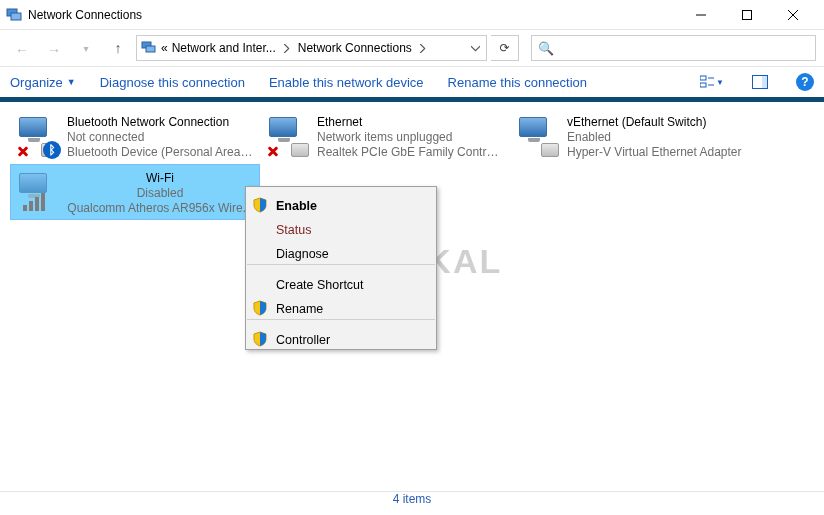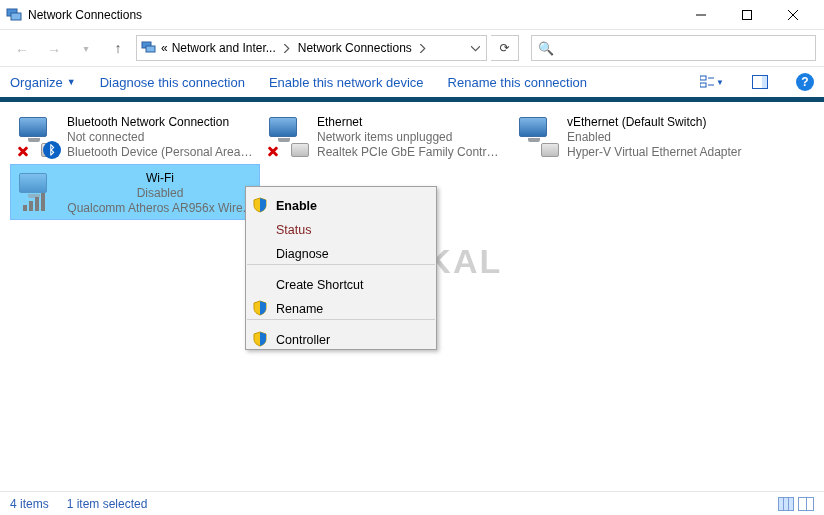--- a/index.html
+++ b/index.html
@@ -60,21 +60,21 @@
   .ctxmenu .mi.disabled { color:#7f1d1d; }
   .ctxmenu .mi.bold { font-weight:600; }
   .ctxmenu .sep { height:1px; background:#d0d0d0; margin:3px 1px; }
   .shield { position:absolute; left:6px; width:16px; height:16px; }
   .shield svg { width:16px; height:16px; display:block; }
 
   
   .watermark { position:absolute; left:322px; top:140px; font-size:34px; font-weight:700; letter-spacing:2px; color:#000; opacity:0.18; pointer-events:none; font-family:Arial, sans-serif; }
 
   
-  .status { position:absolute; left:0; bottom:0; height:24px; border-top:1px solid #e5e5e5; width:824px; display:flex; align-items:center; padding:0 10px; font-size:12px; color:#2b5db3; gap:18px; }
+  .status { position:absolute; left:0; bottom:0; height:24px; border-top:1px solid #e5e5e5; width:824px; display:flex; align-items:center; padding:0 10px; font-size:12px; color:#2b5db3; gap:18px;flex-direction:column; }
   .status .spacer { flex:1; }
   .status .vm { color:#666; display:flex; gap:4px; }
   .vmode { width:16px; height:14px; border:1px solid #7a9fd6; display:flex; }
   .vmode.sel { background:#cde3ff; }
   .vmode i{ flex:1; border-right:1px solid #7a9fd6;} .vmode i:last-child{border:none;}
 
   .chevsvg{width:9px;height:9px;}
 </style>
 </head>
 <body>

